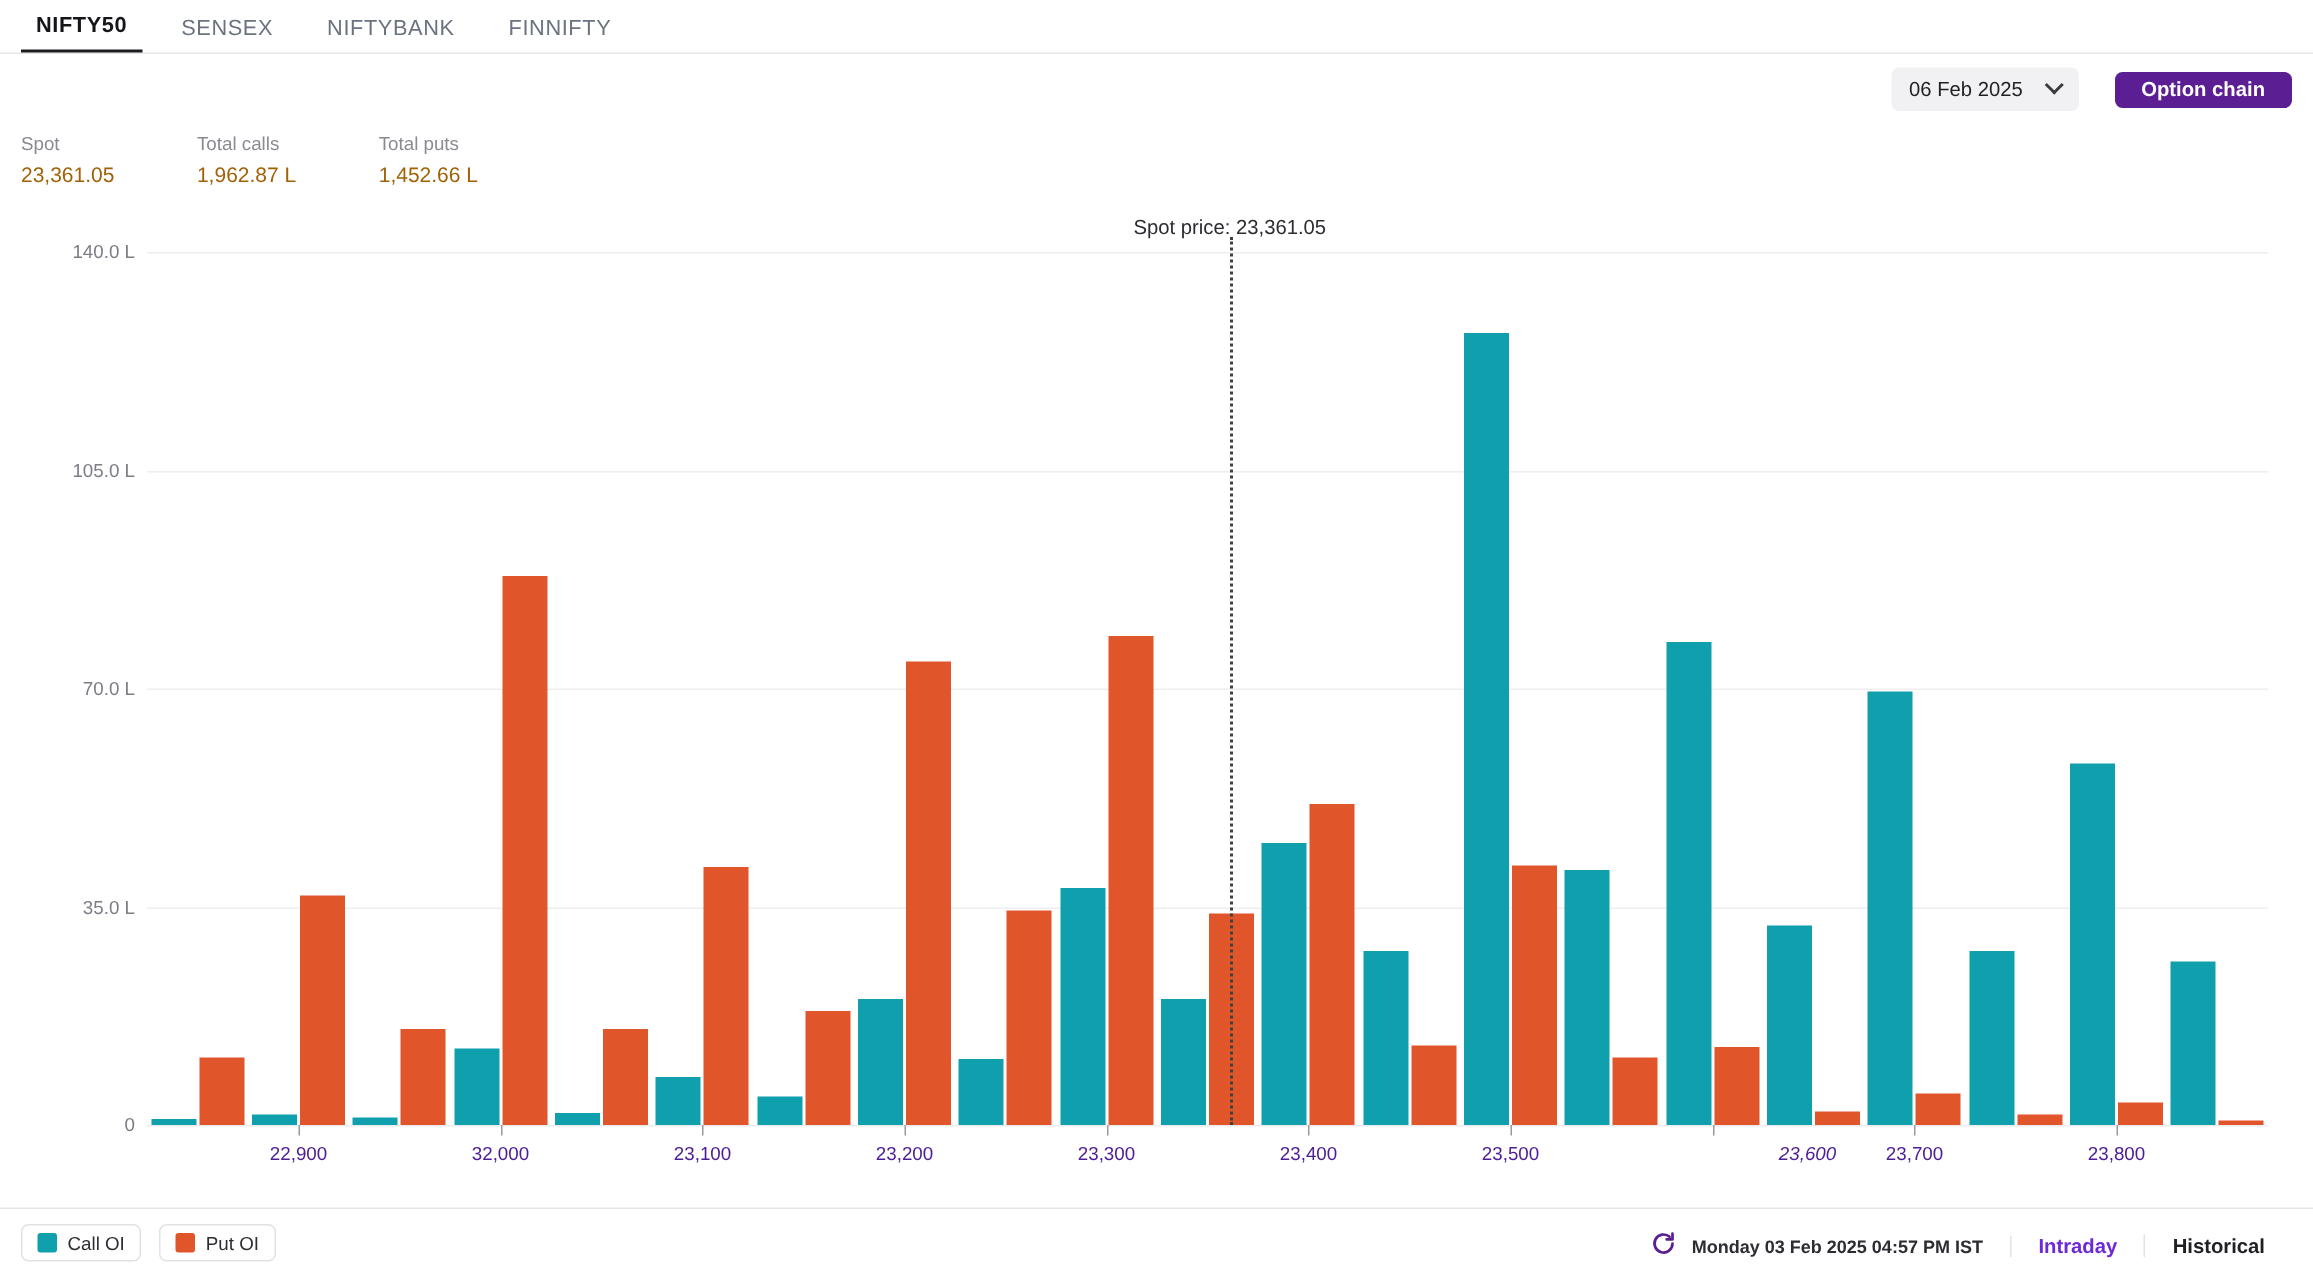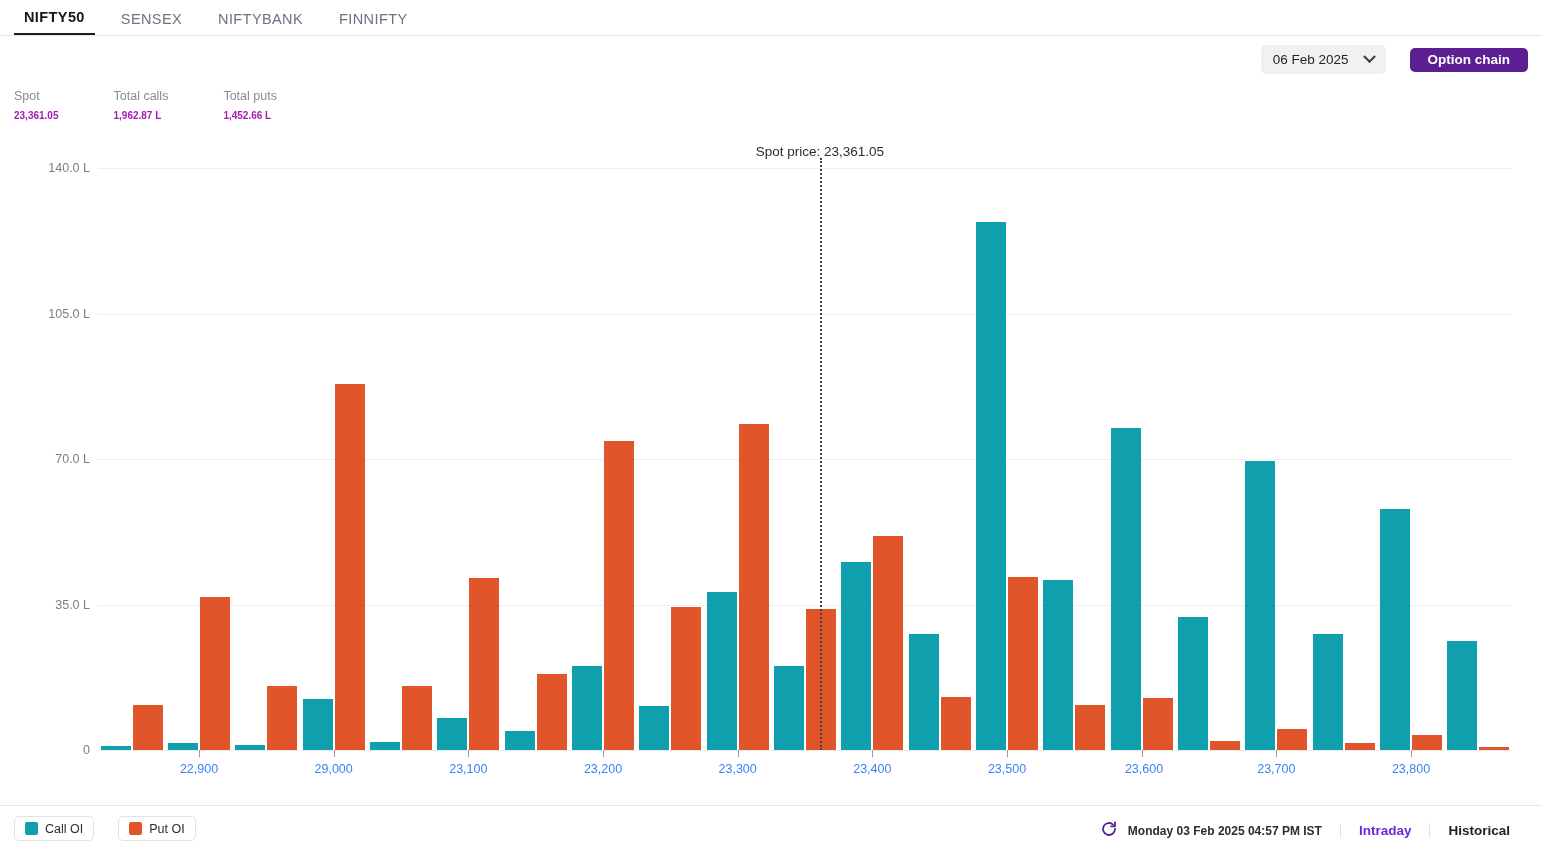--- a/index.html
+++ b/index.html
@@ -48,45 +48,45 @@
   .ocbtn {
     height: 24px; padding: 0 18px; background: #5b1f93; border: none; border-radius: 5px;
     color: #ffffff; font-size: 13.5px; font-weight: bold; font-family: inherit; cursor: pointer;
     display: flex; align-items: center;
   }
 
   
   .stats { position: absolute; left: 14px; top: 88px; display: flex; }
   .stat { margin-right: 55px; }
   .stat .lbl { font-size: 12.5px; color: #8a8a93; line-height: 17px; }
-  .stat .val { font-size: 10px; color: #a21caf; line-height: 22px; font-weight: bold; }
+  .stat .val { font-size: 14px; color: #a16207; line-height: 22px; }
 
   
   .chart { position: absolute; left: 0; top: 140px; width: 1542px; height: 665px; }
   .plot { position: absolute; left: 98px; top: 28px; width: 1414px; height: 582px; }
   .gridline { position: absolute; left: 0; width: 100%; height: 1px; background: #eeeef0; }
   .ytick { position: absolute; right: 0; font-size: 12.5px; color: #7d7d87; transform: translateY(-50%); white-space: nowrap; }
   .ytickwrap { position: absolute; left: 0; width: 90px; top: 28px; height: 582px; }
   .xaxis { position: absolute; left: 0; top: 610px; width: 1542px; height: 40px; }
-  .xtick { position: absolute; font-size: 12.5px; color: #3b82f6; transform: translateX(-50%); white-space: nowrap; top: 12px; }
+  .xtick { position: absolute; font-size: 12.5px; color: #4c1d95; transform: translateX(-50%); white-space: nowrap; top: 12px; }
   .xtickmark { position: absolute; width: 1px; height: 7px; background: #9a9aa2; top: 0; }
   .baseline { position: absolute; left: 0; top: 582px; width: 100%; height: 1px; background: #ececee; }
   .bar { position: absolute; bottom: 0; }
   .bar.call { background: #109FAC; }
   .bar.put  { background: #E1552A; }
   .spotline { position: absolute; top: 0; width: 0; border-left: 2px dotted #3f3f46; }
   .spotlabel { position: absolute; font-size: 13.5px; color: #2c2c33; transform: translateX(-50%); white-space: nowrap; }
 
   
   .footer {
     position: absolute; left: 0; bottom: 0; width: 1542px; height: 46px;
     border-top: 1px solid #e6e6e9; display: flex; align-items: center;
     justify-content: space-between; padding: 0 14px;
   }
-  .legend { display: flex; gap: 24px; }
+  .legend { display: flex; gap: 12px; }
   .legitem {
     display: flex; align-items: center; gap: 7px; height: 25px; padding: 0 10px;
     border: 1px solid #e2e2e6; border-radius: 5px; font-size: 12.5px; color: #2c2c33; cursor: pointer;
   }
   .swatch { width: 13px; height: 13px; border-radius: 2px; }
   .footright { display: flex; align-items: flex-end; gap: 0; }
   .refresh { width: 18px; height: 18px; margin-right: 10px; cursor: pointer; }
   .ts { font-size: 12px; font-weight: bold; color: #2c2c33; padding-right: 18px; border-right: 1px solid #e2e2e6; }
   .fbtn { font-size: 13.5px; font-weight: bold; padding: 0 18px; cursor: pointer; color: #1f1f24; }
   .fbtn.active { color: #6d28d9; }
@@ -183,33 +183,33 @@
         <div class="bar call" title="Call OI 23800: 58 L" style="left: 1282px; width: 30px; height: 241.114px;"></div>
         <div class="bar put" title="Put OI 23800: 3.6 L" style="left: 1314px; width: 30px; height: 14.9657px;"></div>
         <div class="bar call" title="Call OI 23850: 26.3 L" style="left: 1349.33px; width: 30px; height: 109.333px;"></div>
         <div class="bar put" title="Put OI 23850: 0.8 L" style="left: 1381.33px; width: 30px; height: 3.32571px;"></div>
         <div class="spotline" style="left: 721.881px; height: 592px; top: -10px;"></div>
       </div>
     <div class="xaxis" id="xaxis">
         <div class="xtickmark" style="left: 199px;"></div>
         <div class="xtick" style="left: 199px;">22,900</div>
         <div class="xtickmark" style="left: 333.667px;"></div>
-        <div class="xtick" style="left: 333.667px;">29,000</div>
+        <div class="xtick" style="left: 333.667px;">32,000</div>
         <div class="xtickmark" style="left: 468.333px;"></div>
         <div class="xtick" style="left: 468.333px;">23,100</div>
         <div class="xtickmark" style="left: 603px;"></div>
         <div class="xtick" style="left: 603px;">23,200</div>
         <div class="xtickmark" style="left: 737.667px;"></div>
         <div class="xtick" style="left: 737.667px;">23,300</div>
         <div class="xtickmark" style="left: 872.333px;"></div>
         <div class="xtick" style="left: 872.333px;">23,400</div>
         <div class="xtickmark" style="left: 1007px;"></div>
         <div class="xtick" style="left: 1007px;">23,500</div>
         <div class="xtickmark" style="left: 1141.67px;"></div>
-        <div class="xtick" style="left: 1144px;">23,600</div>
+        <div class="xtick" style="left: 1205px; font-style: italic;">23,600</div>
         <div class="xtickmark" style="left: 1276.33px;"></div>
         <div class="xtick" style="left: 1276.33px;">23,700</div>
         <div class="xtickmark" style="left: 1411px;"></div>
         <div class="xtick" style="left: 1411px;">23,800</div>
       </div>
   <div class="spotlabel" style="left: 819.881px; top: 4px;">Spot price: 23,361.05</div>
     </div>
 
   <div class="footer">
     <div class="legend" id="legend">

